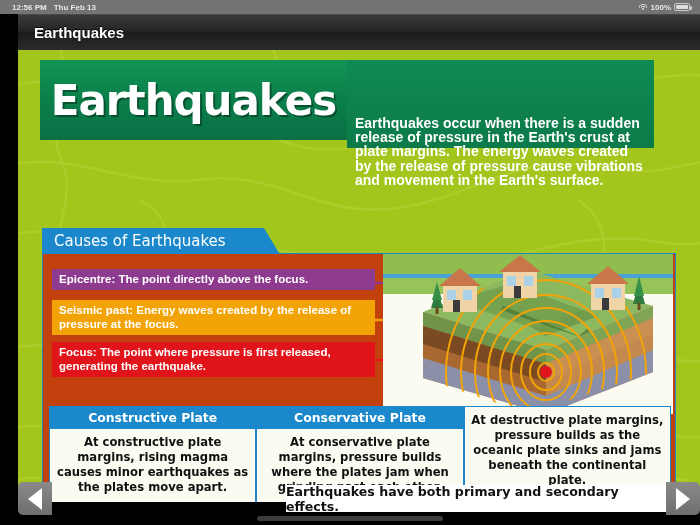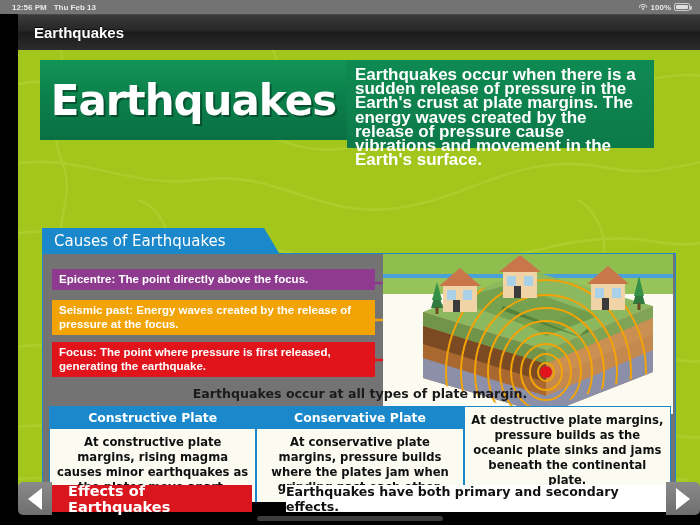--- a/index.html
+++ b/index.html
@@ -77,39 +77,39 @@
     color: #fff; font-size: 42px; font-weight: bold; letter-spacing: -1px;
     text-shadow: 2px 2px 0 rgba(0,0,0,.35);
     font-family: "DejaVu Sans", sans-serif;
   }
   .hdr-text-box {
     position: absolute; left: 307px; top: 0; width: 307px; height: 88px;
     background: linear-gradient(180deg,#0f8a52 0%, #0c7a49 100%);
     padding: 8px 10px 0 8px;
   }
   .hdr-text {
-    color: #fff; font-size: 17px; font-weight: bold; line-height: 14.2px;
+    color: #fff; font-size: 14px; font-weight: bold; line-height: 14.2px; margin-top: 48px;
   }
 
   
   .sec-tab {
     position: absolute; left: 24px; top: 178px; width: 237px; height: 25px;
     background: #1a88ca;
     clip-path: polygon(0 0, 222px 0, 237px 100%, 0 100%);
     display: flex; align-items: center;
   }
   .sec-tab span {
     color: #fff; font-size: 15px; font-weight: normal; margin-left: 12px;
     font-family: "DejaVu Sans", sans-serif;
   }
 
   
   .panel {
     position: absolute; left: 24px; top: 203px; width: 634px; height: 265px;
-    background: #737373; border: 1px solid #1a88ca;
+    background: #c2410c; border: 1px solid #1a88ca;
   }
 
   
   .callout {
     position: absolute; color: #fff; font-weight: bold;
     font-size: 11.5px; line-height: 14px; padding: 3px 7px 4px 7px;
   }
   .callout b { font-weight: bold; }
   .c-epi   { left: 9px;  top: 15px;  width: 323px; background: #8e3a8e; }
   .c-seis  { left: 9px;  top: 46px;  width: 323px; background: #f2a407; }
@@ -323,21 +323,20 @@
       <div class="callout c-epi">
         <b>Epicentre:</b><span> The point directly above the focus.</span>
       </div>
       <div class="callout c-seis">
         <b>Seismic past:</b><span> Energy waves created by the release of pressure at the focus.</span>
       </div>
       <div class="callout c-focus">
         <b>Focus:</b><span> The point where pressure is first released, generating the earthquake.</span>
       </div>
 
-      <div class="mid-line">Earthquakes occur at all types of plate margin.</div>
 
       <div class="cards">
         <div class="card">
           <div class="card-hd">Constructive Plate</div>
           <div class="card-bd">At constructive plate margins, rising magma causes minor earthquakes as the plates move apart.</div>
         </div>
         <div class="card">
           <div class="card-hd">Conservative Plate</div>
           <div class="card-bd">At conservative plate margins, pressure builds where the plates jam when grinding past each other.</div>
         </div>
@@ -346,23 +345,20 @@
         </div>
       </div>
 
     </div>
   </div>
 
   <div class="botbar">
     <div class="nav-arrow nav-left">
       <span class="tri tri-l"></span>
     </div>
-    <div class="next-label">
-      <span>Effects of Earthquakes</span>
-    </div>
     <div class="next-text">
       <span>Earthquakes have both primary and secondary effects.</span>
     </div>
     <div class="nav-arrow nav-right">
       <span class="tri tri-r"></span>
     </div>
   </div>
 
   <div class="home-ind"></div>
 

